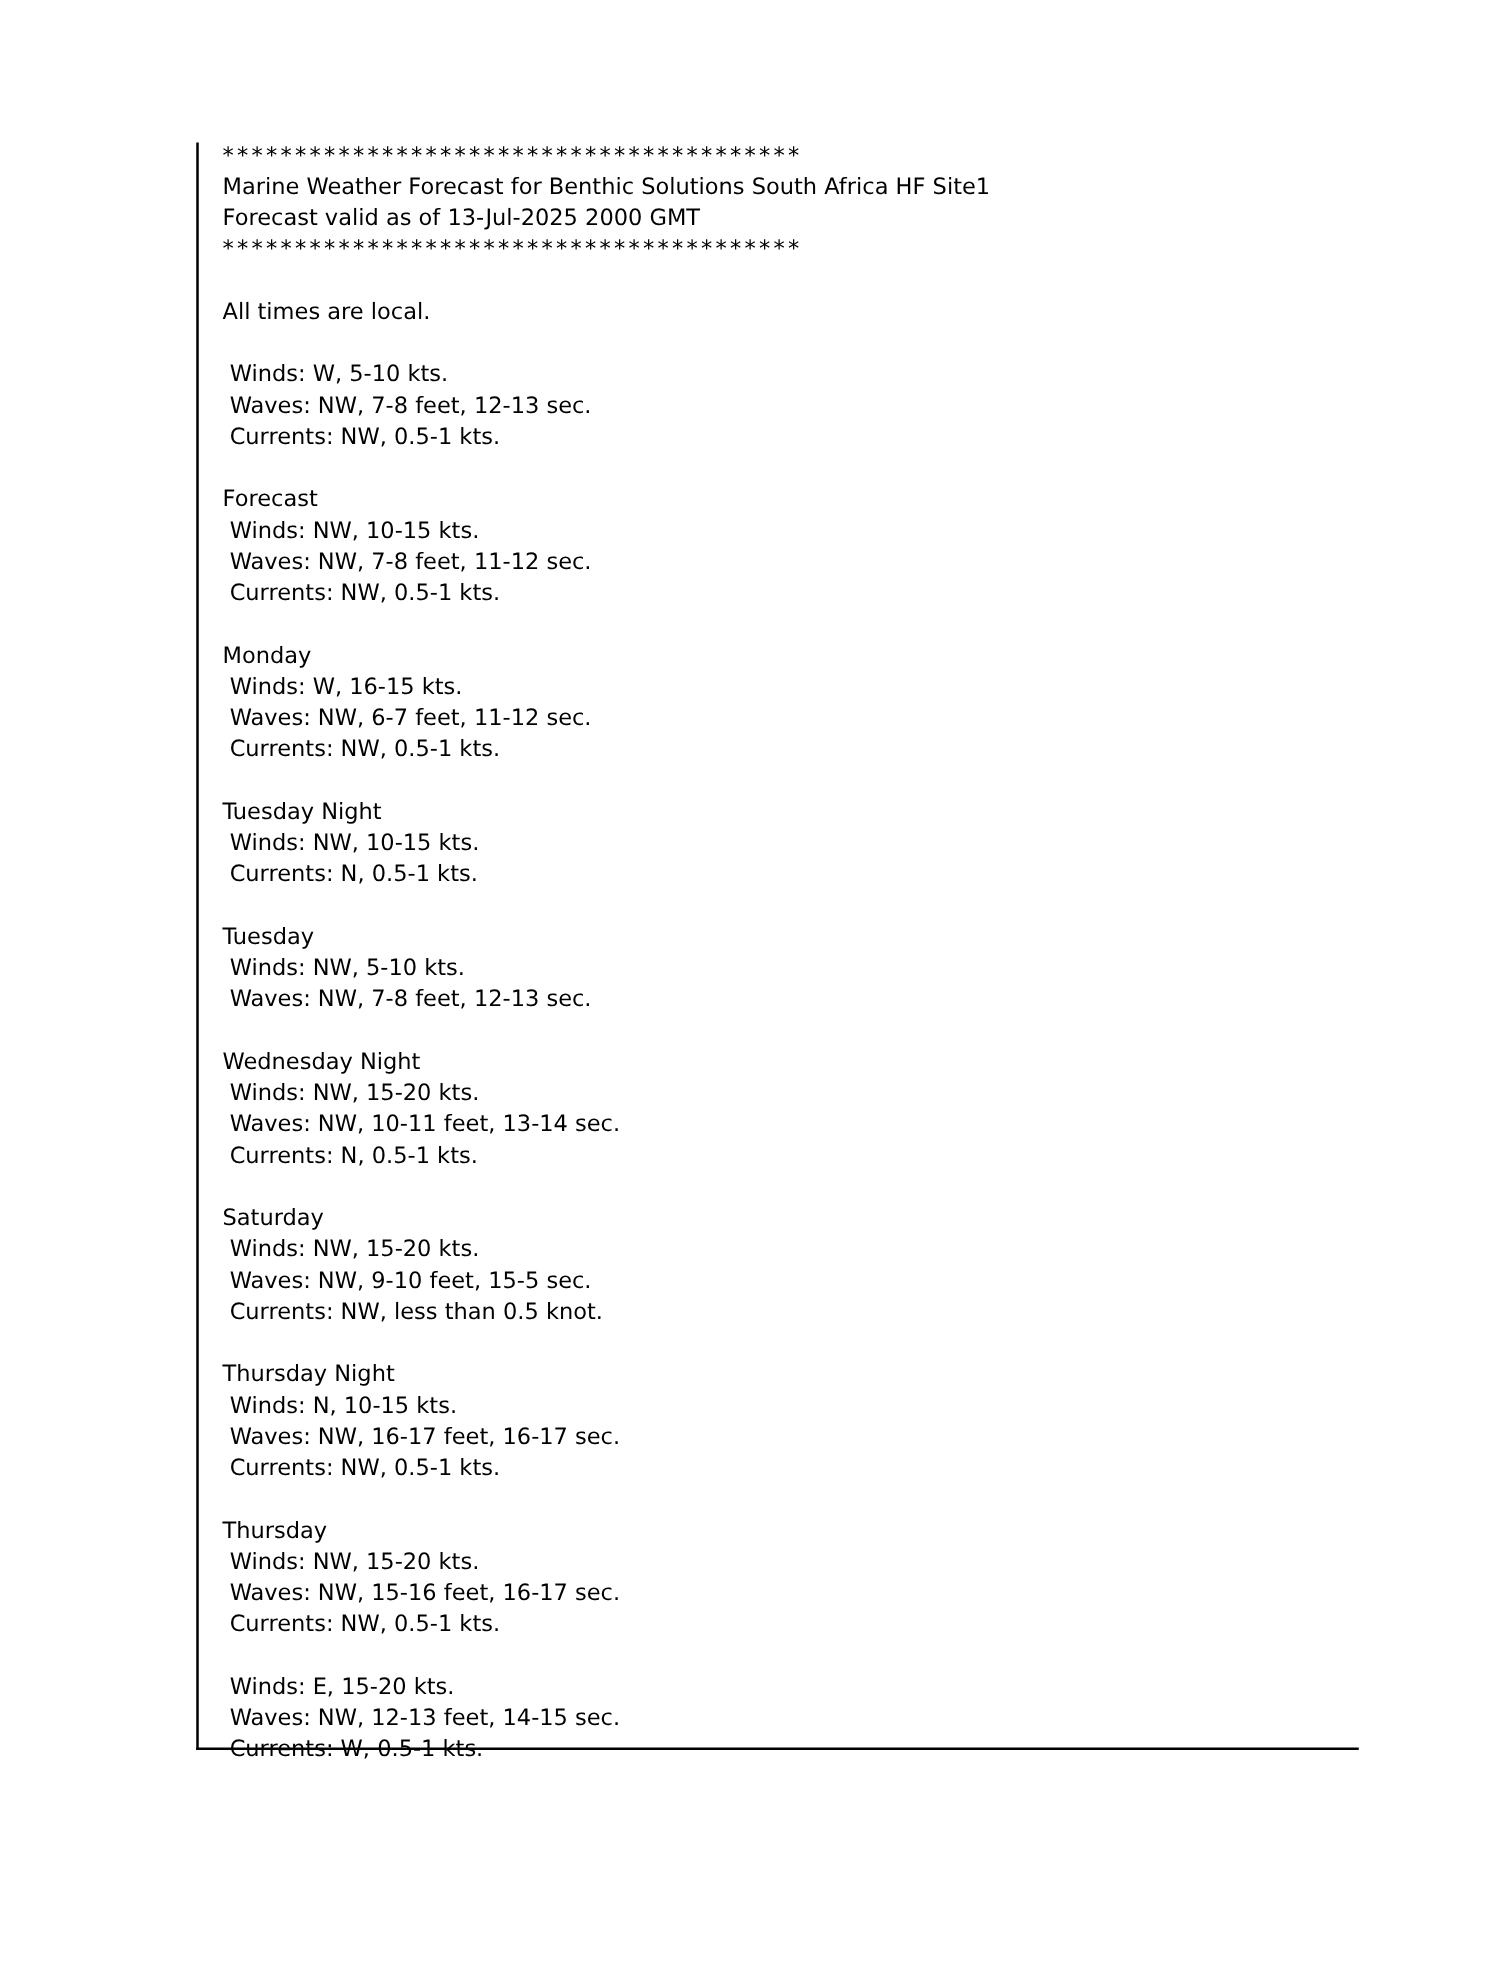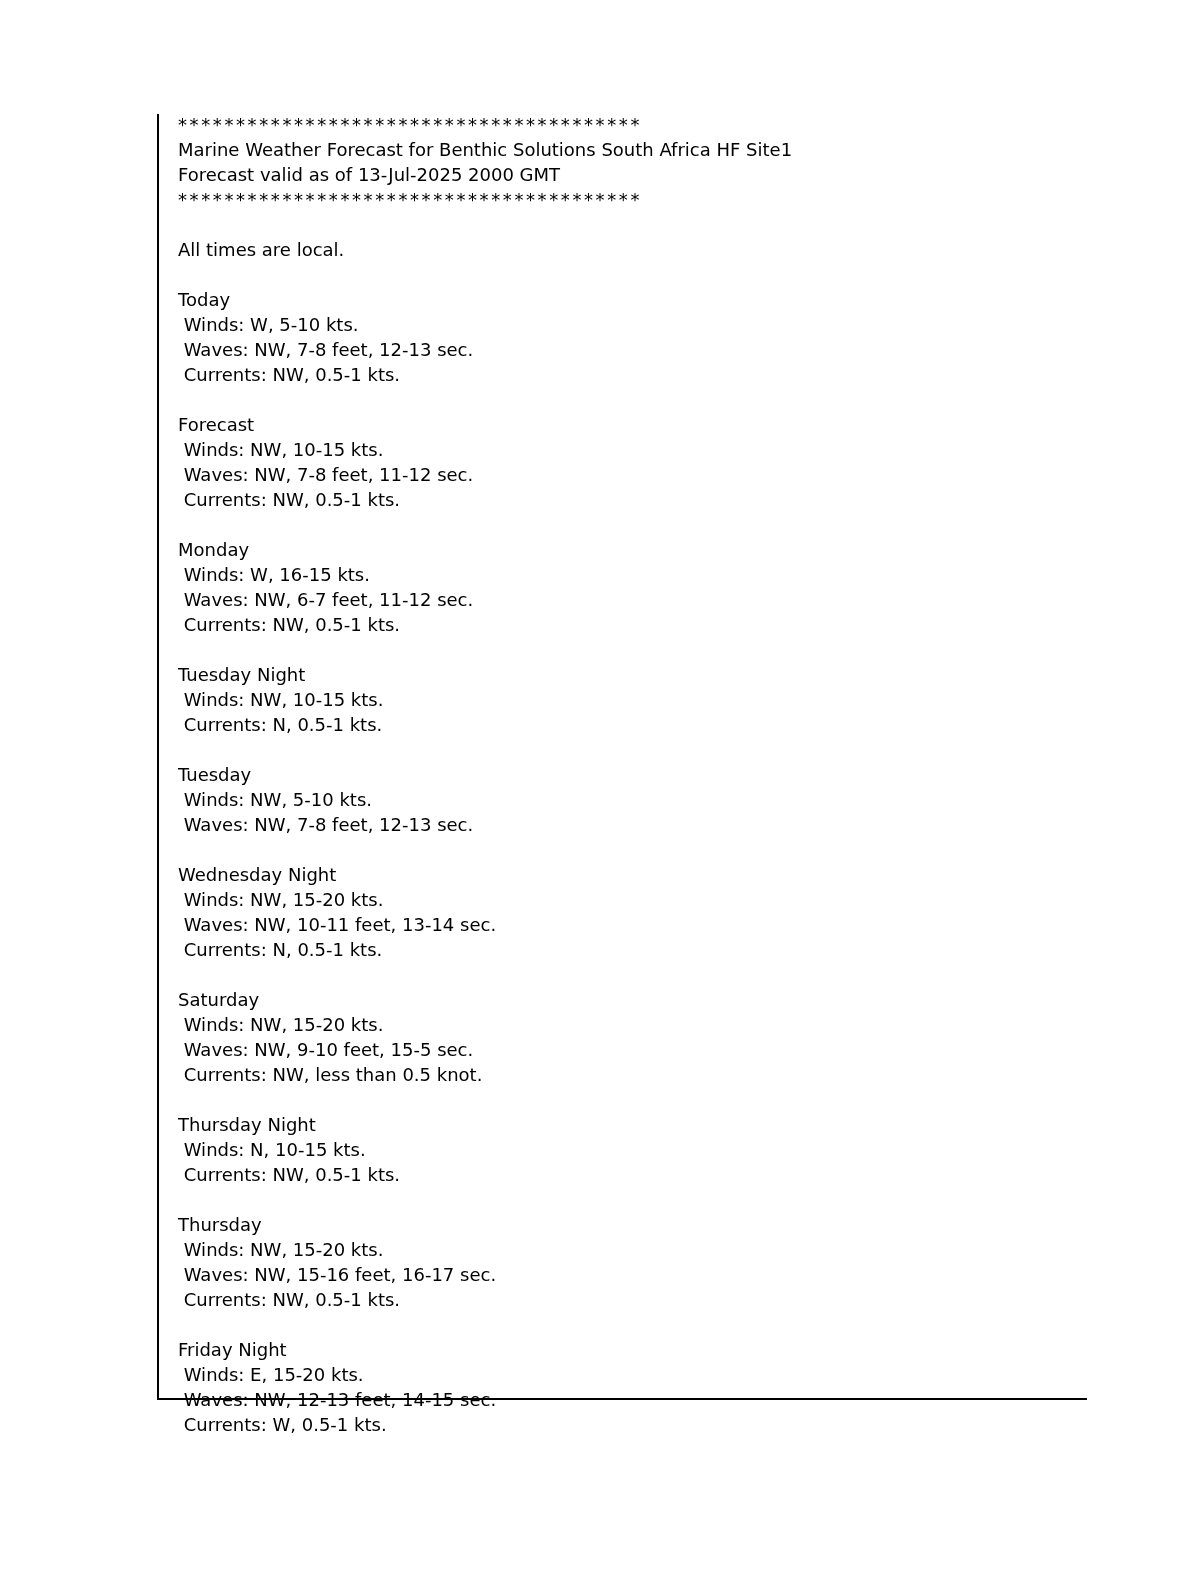--- a/index.html
+++ b/index.html
@@ -34,21 +34,20 @@
 
     <div class="line stars">****************************************</div>
     <div class="line">Marine Weather Forecast for Benthic Solutions South Africa HF Site1</div>
     <div class="line">Forecast valid as of 13-Jul-2025 2000 GMT</div>
     <div class="line stars">****************************************</div>
     <div class="line blank"></div>
     <div class="line">All times are local.</div>
     <div class="line blank"></div>
 
     <section>
-      <div class="line">Today</div>
       <div class="line"> Winds: W, 5-10 kts.</div>
       <div class="line"> Waves: NW, 7-8 feet, 12-13 sec.</div>
       <div class="line"> Currents: NW, 0.5-1 kts.</div>
       <div class="line blank"></div>
     </section>
 
     <section>
       <div class="line">Forecast</div>
       <div class="line"> Winds: NW, 10-15 kts.</div>
       <div class="line"> Waves: NW, 7-8 feet, 11-12 sec.</div>
@@ -90,33 +89,33 @@
       <div class="line">Saturday</div>
       <div class="line"> Winds: NW, 15-20 kts.</div>
       <div class="line"> Waves: NW, 9-10 feet, 15-5 sec.</div>
       <div class="line"> Currents: NW, less than 0.5 knot.</div>
       <div class="line blank"></div>
     </section>
 
     <section>
       <div class="line">Thursday Night</div>
       <div class="line"> Winds: N, 10-15 kts.</div>
+      <div class="line"> Waves: NW, 16-17 feet, 16-17 sec.</div>
       <div class="line"> Currents: NW, 0.5-1 kts.</div>
       <div class="line blank"></div>
     </section>
 
     <section>
       <div class="line">Thursday</div>
       <div class="line"> Winds: NW, 15-20 kts.</div>
       <div class="line"> Waves: NW, 15-16 feet, 16-17 sec.</div>
       <div class="line"> Currents: NW, 0.5-1 kts.</div>
       <div class="line blank"></div>
     </section>
 
     <section>
-      <div class="line">Friday Night</div>
       <div class="line"> Winds: E, 15-20 kts.</div>
       <div class="line"> Waves: NW, 12-13 feet, 14-15 sec.</div>
       <div class="line"> Currents: W, 0.5-1 kts.</div>
     </section>
 
   </div>
 </div>
 
 </body></html>

